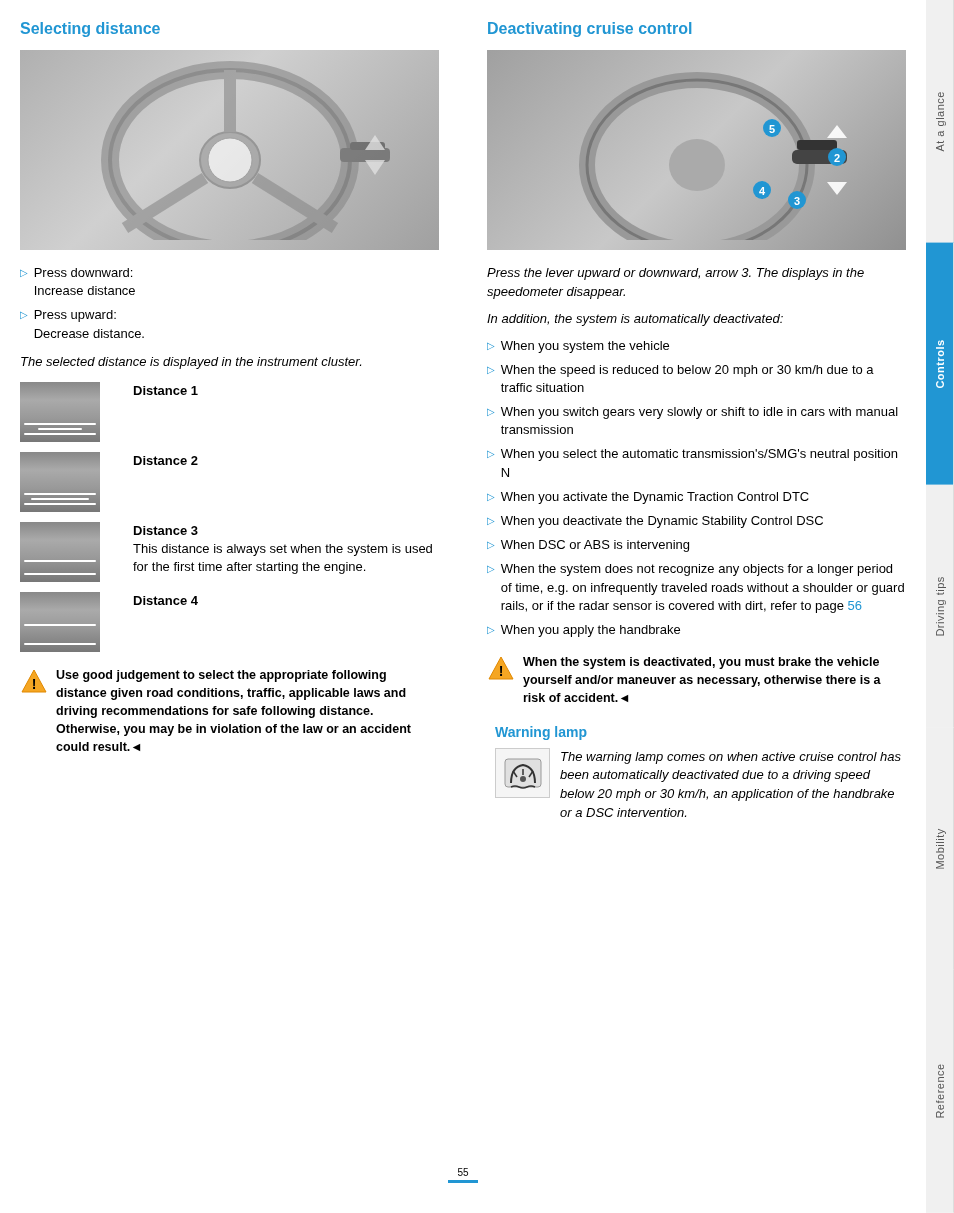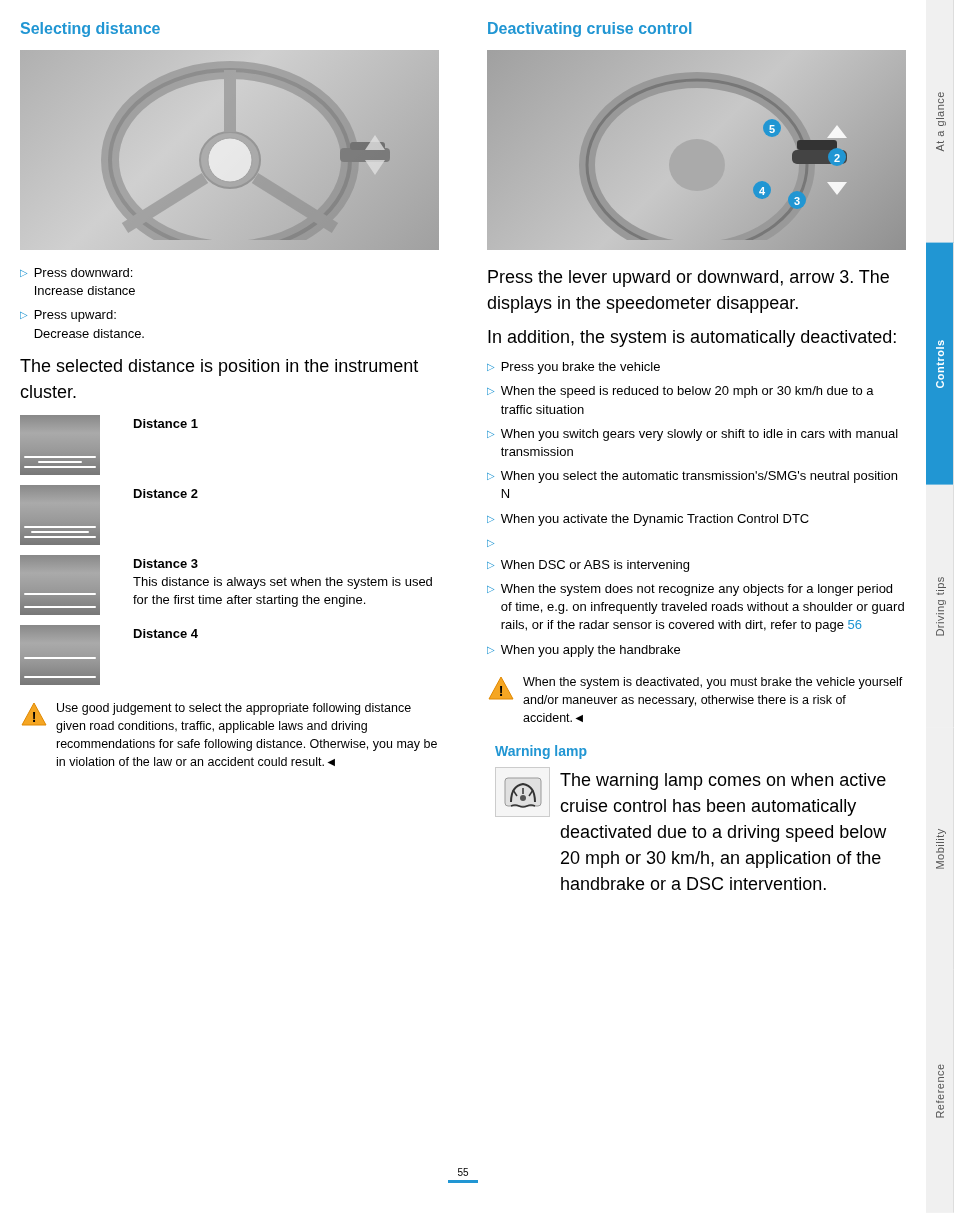--- a/index.html
+++ b/index.html
@@ -132,25 +132,27 @@
       margin-right: 8px;
       margin-top: 2px;
     }
     .warning-icon svg {
       width: 28px;
       height: 28px;
     }
     .warning-text {
       font-size: 12.5px;
       line-height: 1.45;
+      font-weight: bold;
     }
     .body-text {
-      font-size: 18px;
+      font-size: 13px;
       line-height: 1.45;
       margin-bottom: 8px;
+      font-style: italic;
     }
     .warning-lamp-section {
       margin-top: 16px;
       margin-left: 8px;
     }
     .warning-lamp-title {
       color: #2196d3;
       font-size: 14px;
       font-weight: bold;
       margin-bottom: 8px;
@@ -264,21 +266,21 @@
         </li>
         <li>
           <span class="arrow-bullet">▷</span>
           <span>
             <span>Press upward:</span><br>
             <span>Decrease distance.</span>
           </span>
         </li>
       </ul>
 
-      <p class="body-text">The selected distance is position in the instrument cluster.</p>
+      <p class="body-text">The selected distance is displayed in the instrument cluster.</p>
 
       <div class="distance-items">
 
         <div class="distance-item">
           <div class="distance-thumb">
             <div class="distance-thumb-inner">
               <div class="road-line long"></div>
               <div class="road-line short"></div>
               <div class="road-line long"></div>
             </div>
@@ -370,40 +372,41 @@
           <polygon points="290,122 300,135 310,122" fill="white" opacity="0.9"></polygon>
         </svg>
       </div>
 
       <p class="body-text">Press the lever upward or downward, arrow 3. The displays in the speedometer disappear.</p>
       <p class="body-text">In addition, the system is automatically deactivated:</p>
 
       <ul class="bullet-list">
         <li>
           <span class="arrow-bullet">▷</span>
-          <span>Press you brake the vehicle</span>
+          <span>When you system the vehicle</span>
         </li>
         <li>
           <span class="arrow-bullet">▷</span>
           <span>When the speed is reduced to below 20 mph or 30 km/h due to a traffic situation</span>
         </li>
         <li>
           <span class="arrow-bullet">▷</span>
           <span>When you switch gears very slowly or shift to idle in cars with manual transmission</span>
         </li>
         <li>
           <span class="arrow-bullet">▷</span>
           <span>When you select the automatic transmission's/SMG's neutral position N</span>
         </li>
         <li>
           <span class="arrow-bullet">▷</span>
           <span>When you activate the Dynamic Traction Control DTC</span>
         </li>
         <li>
           <span class="arrow-bullet">▷</span>
+          <span>When you deactivate the Dynamic Stability Control DSC</span>
         </li>
         <li>
           <span class="arrow-bullet">▷</span>
           <span>When DSC or ABS is intervening</span>
         </li>
         <li>
           <span class="arrow-bullet">▷</span>
           <span>When the system does not recognize any objects for a longer period of time, e.g. on infrequently traveled roads without a shoulder or guard rails, or if the radar sensor is covered with dirt, refer to page <a href="#" class="link-blue">56</a></span>
         </li>
         <li>

